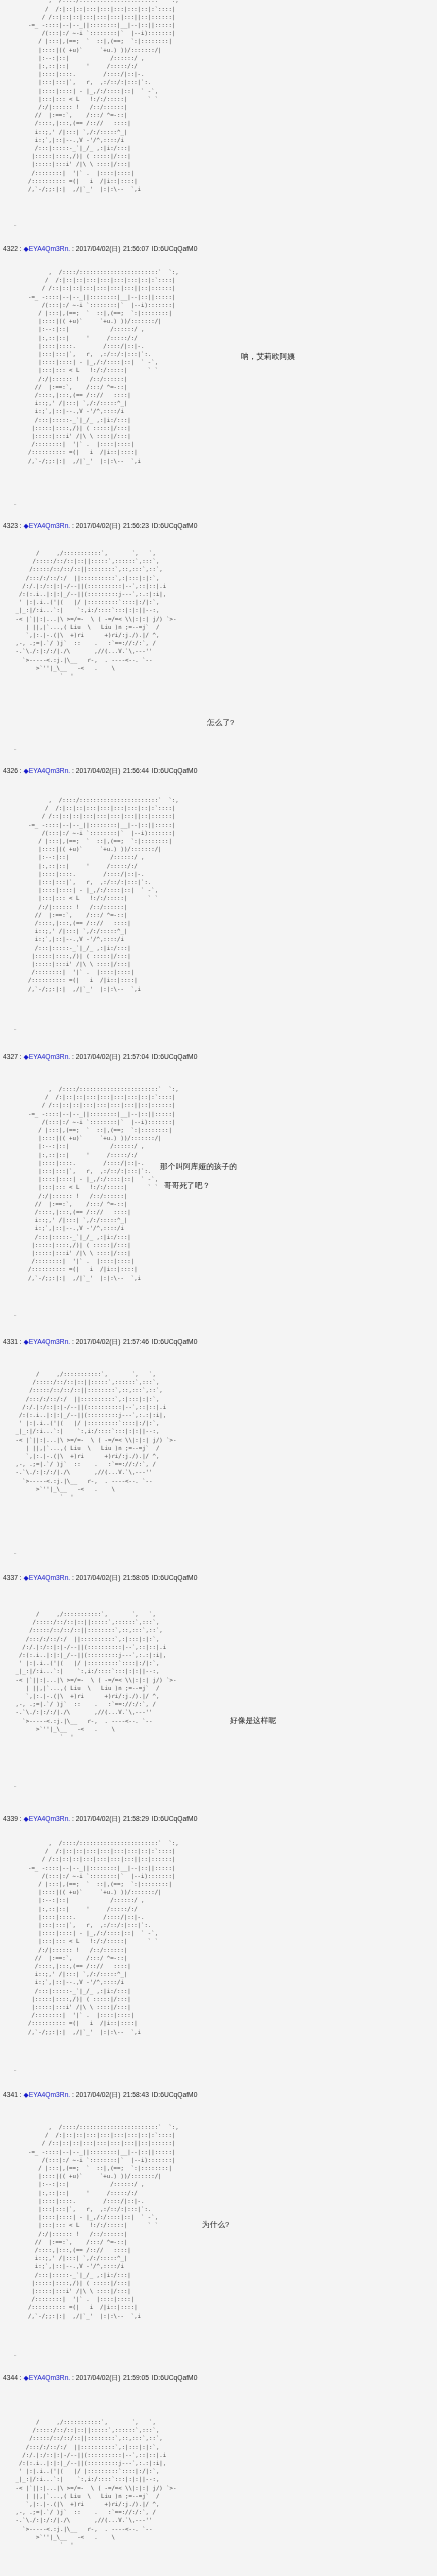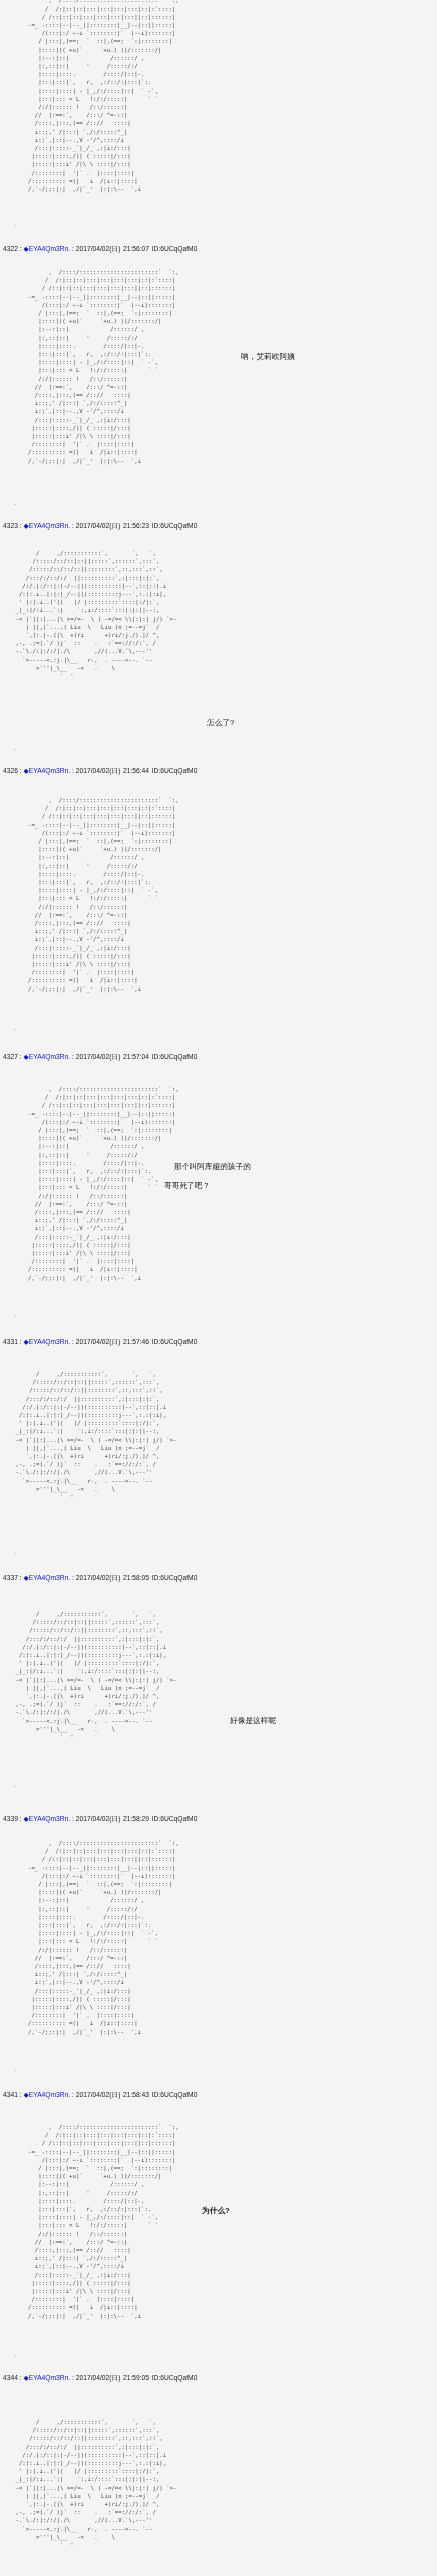--- a/index.html
+++ b/index.html
@@ -155,21 +155,21 @@
   i::;,' /|:::| `,/:/:::::^_|
   i:;`,|::|--.,V -'/^,::::/i
   /:::|:::::-_`|_/_ ,:|i:/:::|
  |:::::|::::,/)| ( :::::|/:::|
  |:::::|:::i' /|\ \ ::::|/:::|
  /::::::::|  '|` .  |::::|::::|
 /:::::::::: =(|   i  /|i::|::::|
 /,`-/;;:|:|  ,/|`_'  |:|:\--  `,i</pre>
 
       <span class="trailer" style="top: 258px;">..</span>
-    <span class="dialogue" style="left: 128px; top: 109px; margin-left: 14px;">那个叫阿库娅的孩子的</span>
+    <span class="dialogue" style="left: 128px; top: 109px;">那个叫阿库娅的孩子的</span>
       <span class="dialogue" style="left: 132px; top: 128px;">哥哥死了吧？</span>
     </section>
     <section class="post" style="top: 1338px;">
       <div class="header"><span class="num">4331</span><span class="sep"> : </span><span class="name trip">◆EYA4Qm3Rn.</span><span class="sep"> : </span><span class="date">2017/04/02(日)</span><span class="time">21:57:46</span><span class="pid">ID:6UCqQafM0</span>
       </div>
       <pre class="aa" style="left: 15.5px; top: 32px;">      /     ,/:::::::::::`,       `,   `,
      /:::::/::/::|::||:::::`,::::::`,:::`,
     /:::::/::/::/::||::::::::`,::,:::`,::`,
    /:::/:/::/:/  ||::::::::::`,:|:::|:|:`,
   /:/.|:/::|:|-/--||(::::::::::|--`,::|::|.i
@@ -262,21 +262,21 @@
   i::;,' /|:::| `,/:/:::::^_|
   i:;`,|::|--.,V -'/^,::::/i
   /:::|:::::-_`|_/_ ,:|i:/:::|
  |:::::|::::,/)| ( :::::|/:::|
  |:::::|:::i' /|\ \ ::::|/:::|
  /::::::::|  '|` .  |::::|::::|
 /:::::::::: =(|   i  /|i::|::::|
 /,`-/;;:|:|  ,/|`_'  |:|:\--  `,i</pre>
 
       <span class="trailer" style="top: 260px;">..</span>
-    <span class="dialogue" style="left: 170px; top: 115px; font-weight: bold;">为什么?</span>
+    <span class="dialogue" style="left: 170px; top: 129px;">为什么?</span>
     </section>
     <section class="post" style="top: 2374px;">
       <div class="header"><span class="num">4344</span><span class="sep"> : </span><span class="name trip">◆EYA4Qm3Rn.</span><span class="sep"> : </span><span class="date">2017/04/02(日)</span><span class="time">21:59:05</span><span class="pid">ID:6UCqQafM0</span>
       </div>
       <pre class="aa" style="left: 15.5px; top: 44px;">      /     ,/:::::::::::`,       `,   `,
      /:::::/::/::|::||:::::`,::::::`,:::`,
     /:::::/::/::/::||::::::::`,::,:::`,::`,
    /:::/:/::/:/  ||::::::::::`,:|:::|:|:`,
   /:/.|:/::|:|-/--||(::::::::::|--`,::|::|.i
  /:(:.i..|:|:|_/--||(:::::::::j---`,:.:|:i|,

